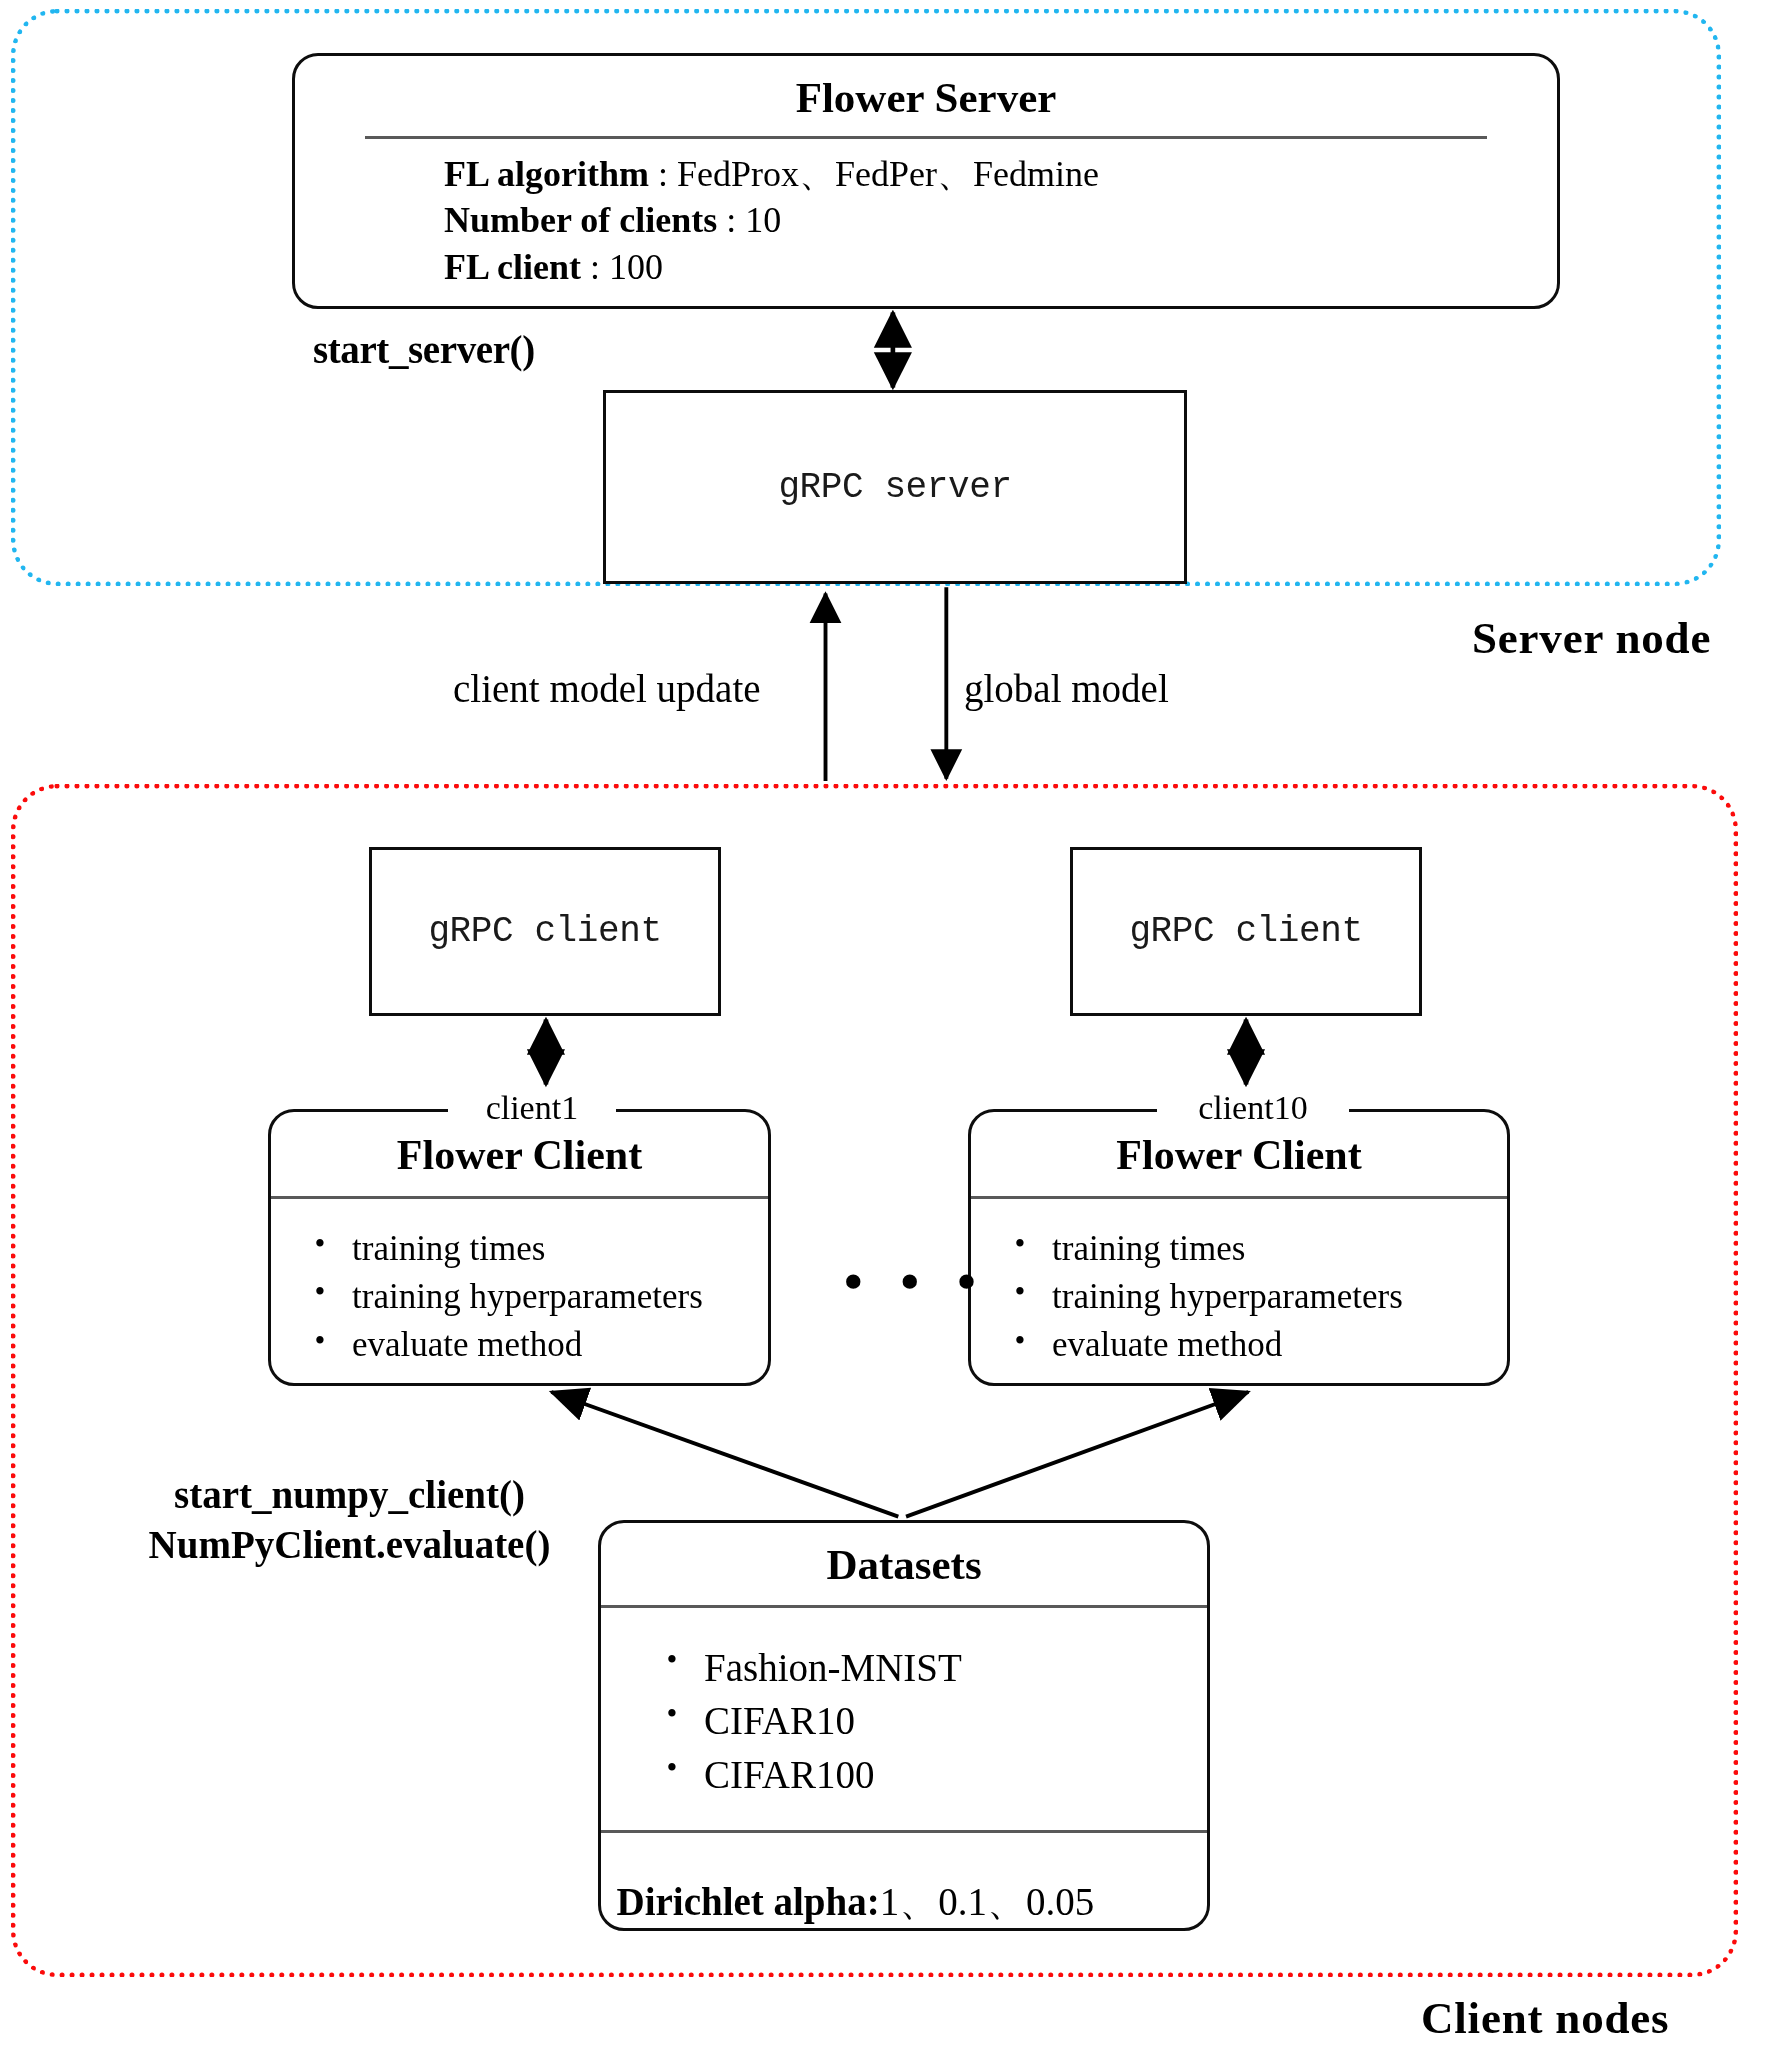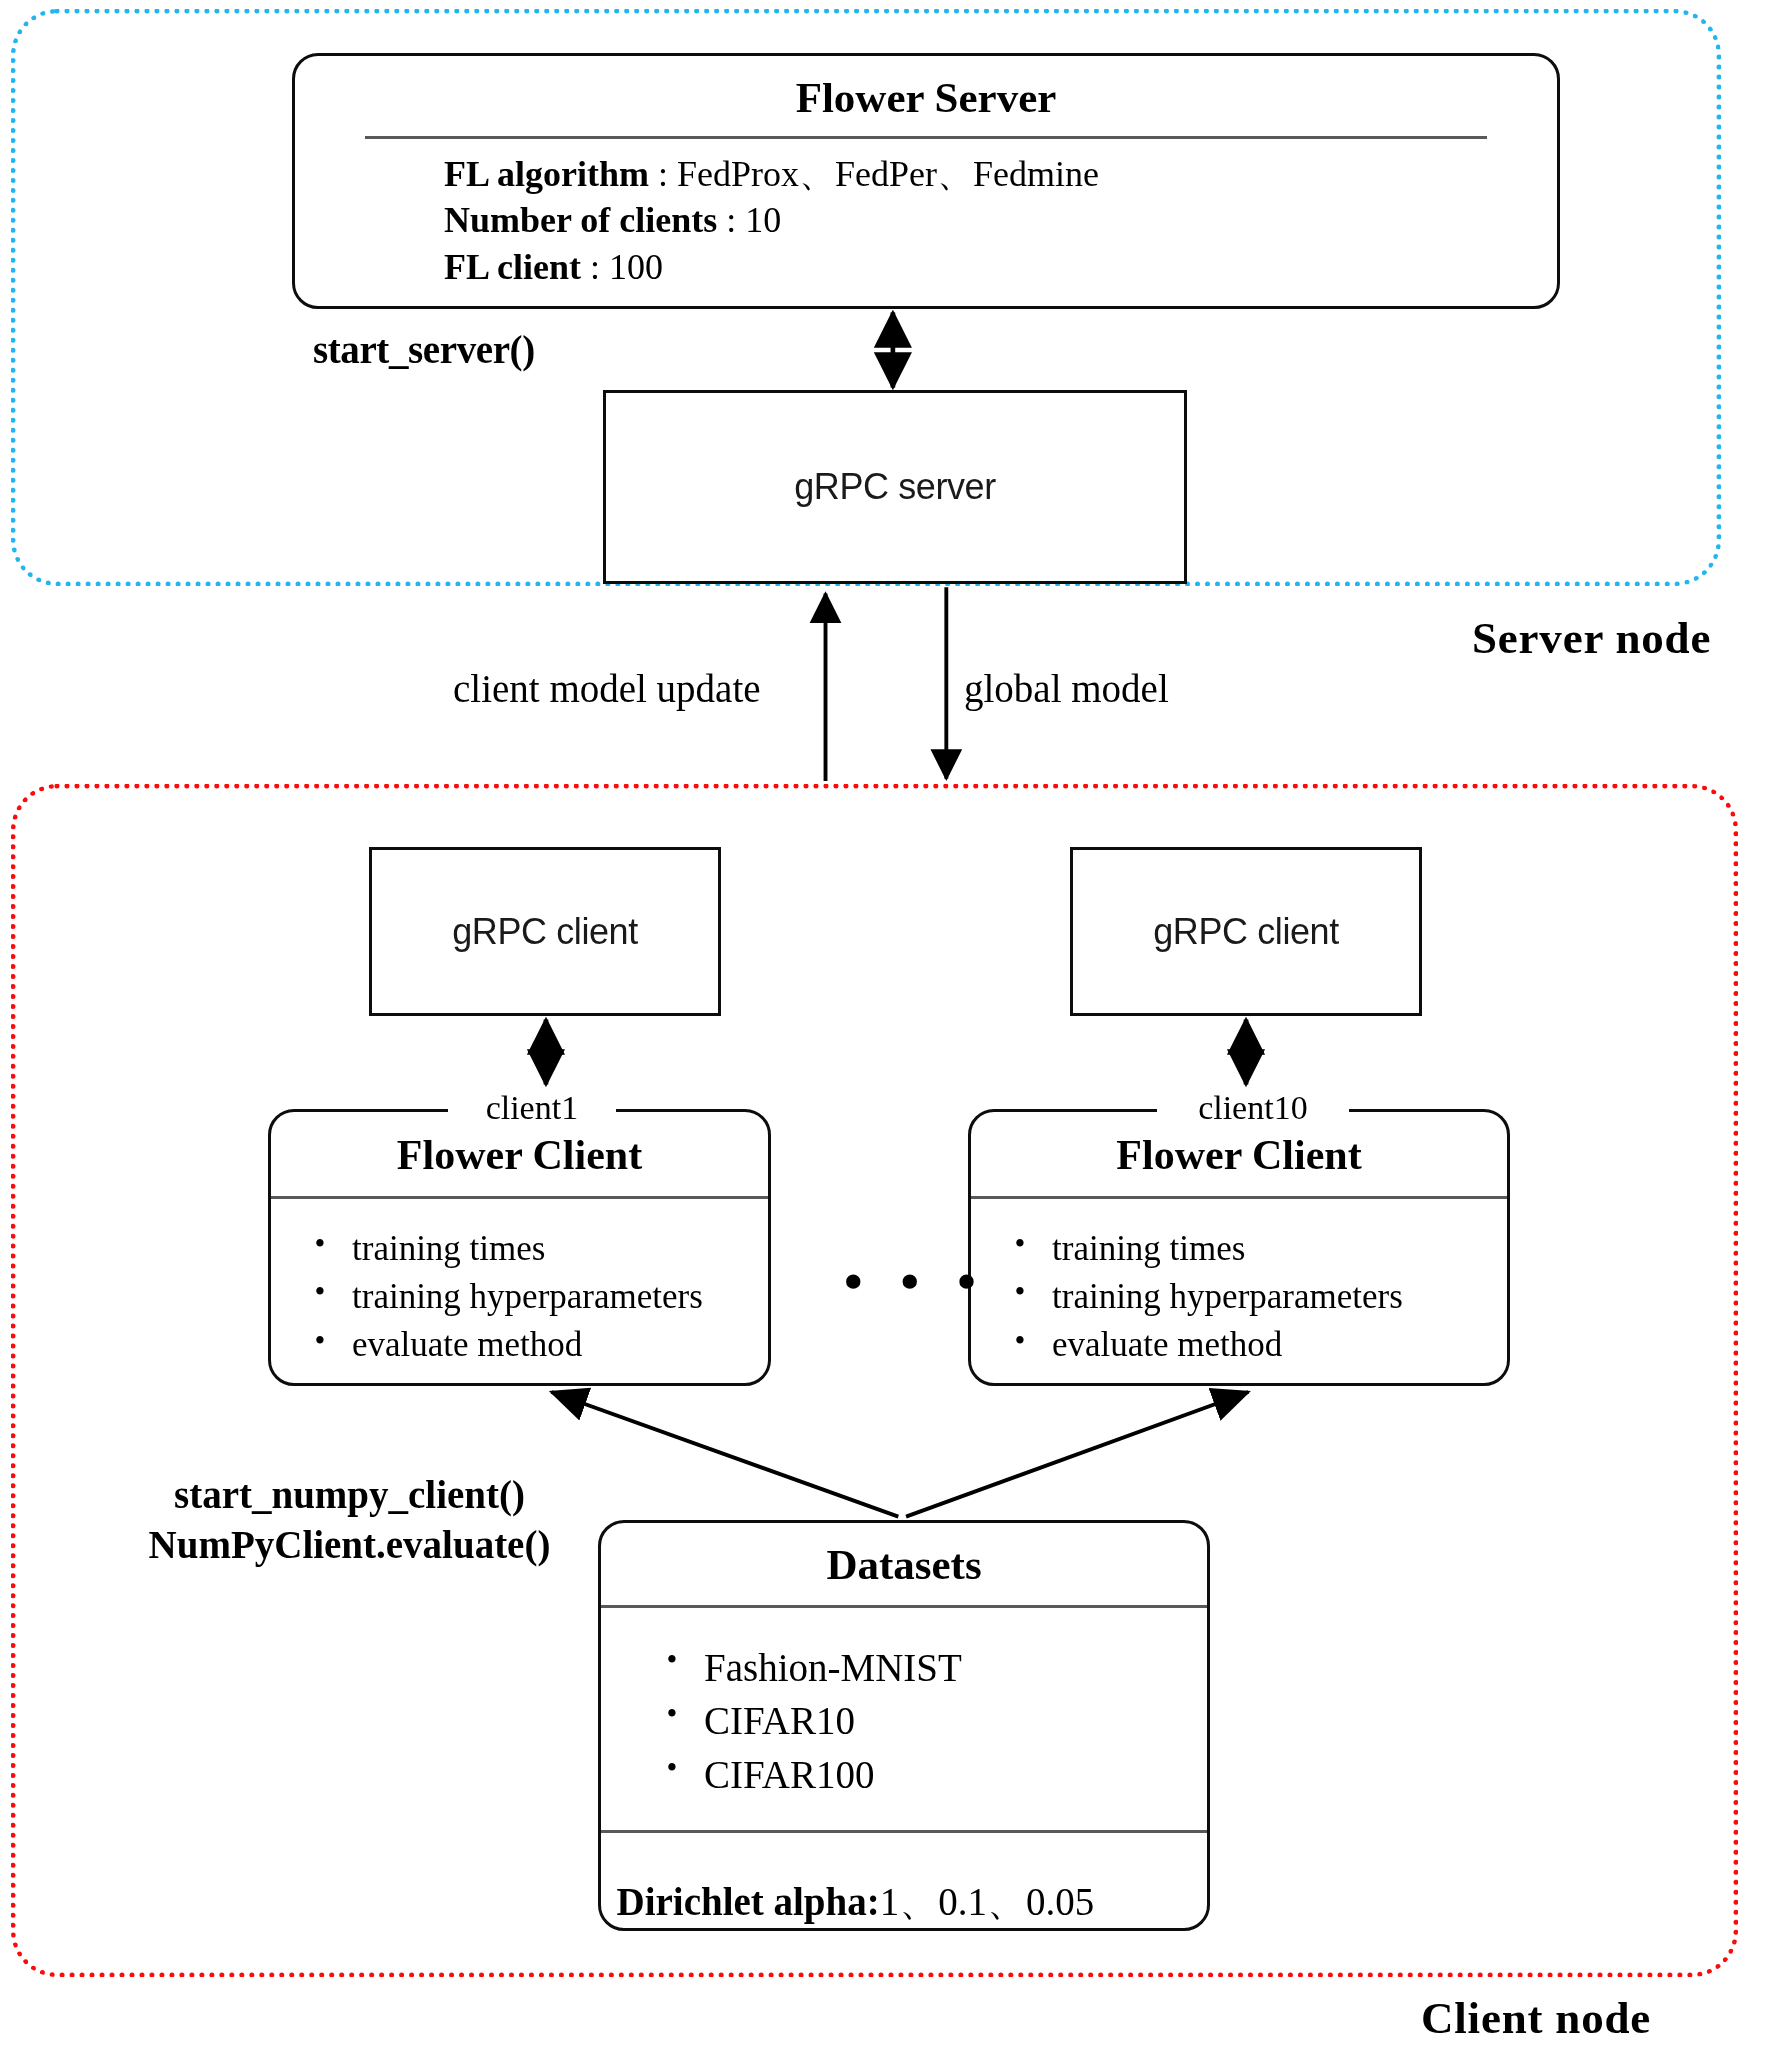--- a/index.html
+++ b/index.html
@@ -44,21 +44,21 @@
   .rect-node {
     position: absolute;
     box-sizing: border-box;
     border: 3.9px solid #0d0d0d;
     background: #ffffff;
     display: flex;
     align-items: center;
     justify-content: center;
   }
   .rect-node .rect-label {
-    font-family: Liberation Sans, sans-serif;
+    font-family: Liberation Mono, monospace;
     font-size: 36px;
     color: #1a1a1a;
     letter-spacing: -0.4px;
   }
 
   
   .class-box {
     position: absolute;
     box-sizing: border-box;
     border: 3.9px solid #0d0d0d;
@@ -186,21 +186,21 @@
 
   <div class="rect-node" style="left:603px; top:390px; width:584px; height:194px;">
     <span class="rect-label">gRPC server</span>
   </div>
 
   <div class="free-text edge-text" style="left:453px; top:666px;">client model update</div>
   <div class="free-text edge-text" style="left:964px; top:666px;">global model</div>
 
   <div class="region" id="client-region" style="left: 11px; top: 784px; width: 1727px; height: 1193px; border-color: rgb(251, 11, 11);"></div>
 
-  <div class="region-label" style="left:1421px; top:1992px;">Client node</div>
+  <div class="region-label" style="left:1421px; top:1992px;">Client nodes</div>
 
   <div class="rect-node" style="left:369px; top:847px; width:352px; height:169px;">
     <span class="rect-label">gRPC client</span>
   </div>
 
   <div class="rect-node" style="left:1070px; top:847px; width:352px; height:169px;">
     <span class="rect-label">gRPC client</span>
   </div>
 
   <div class="class-box" style="left:268px; top:1109px; width:503px; height:277px;">

